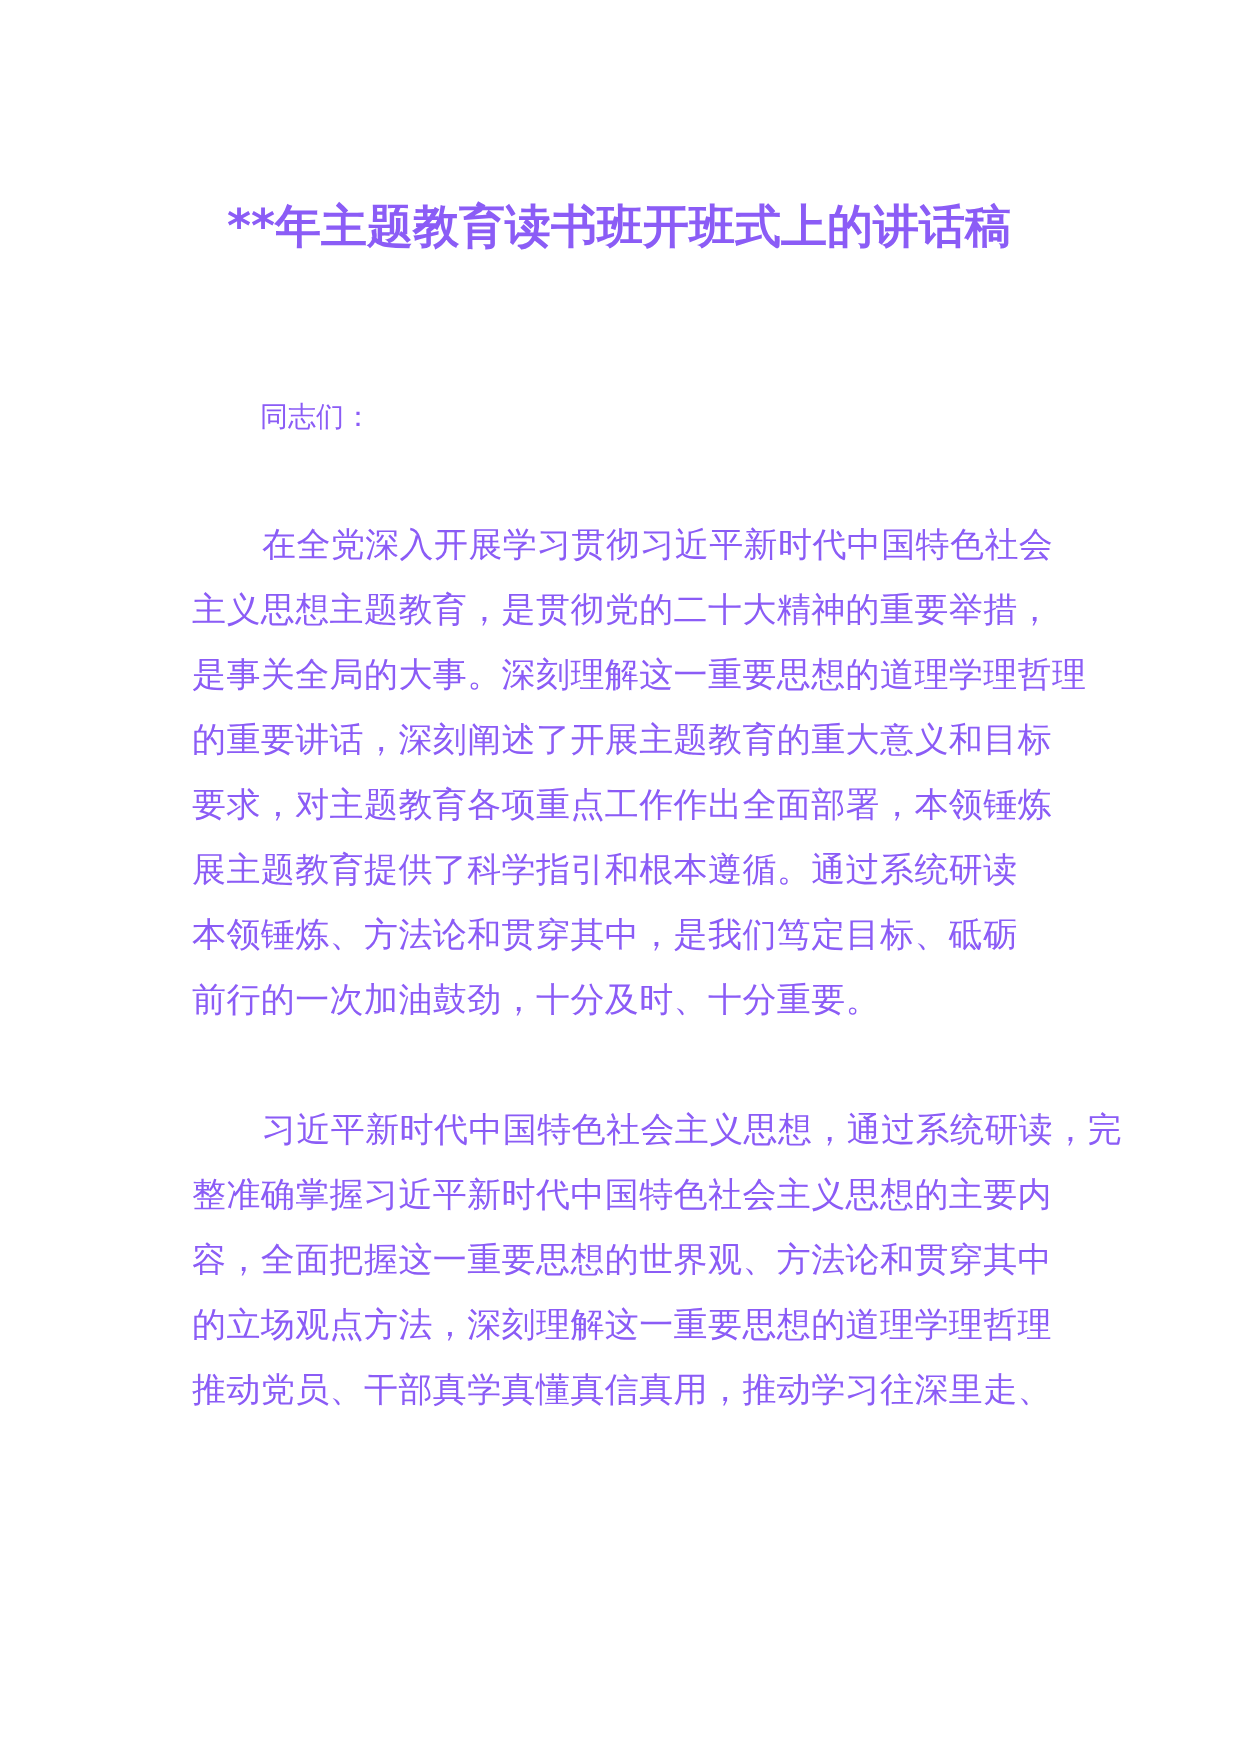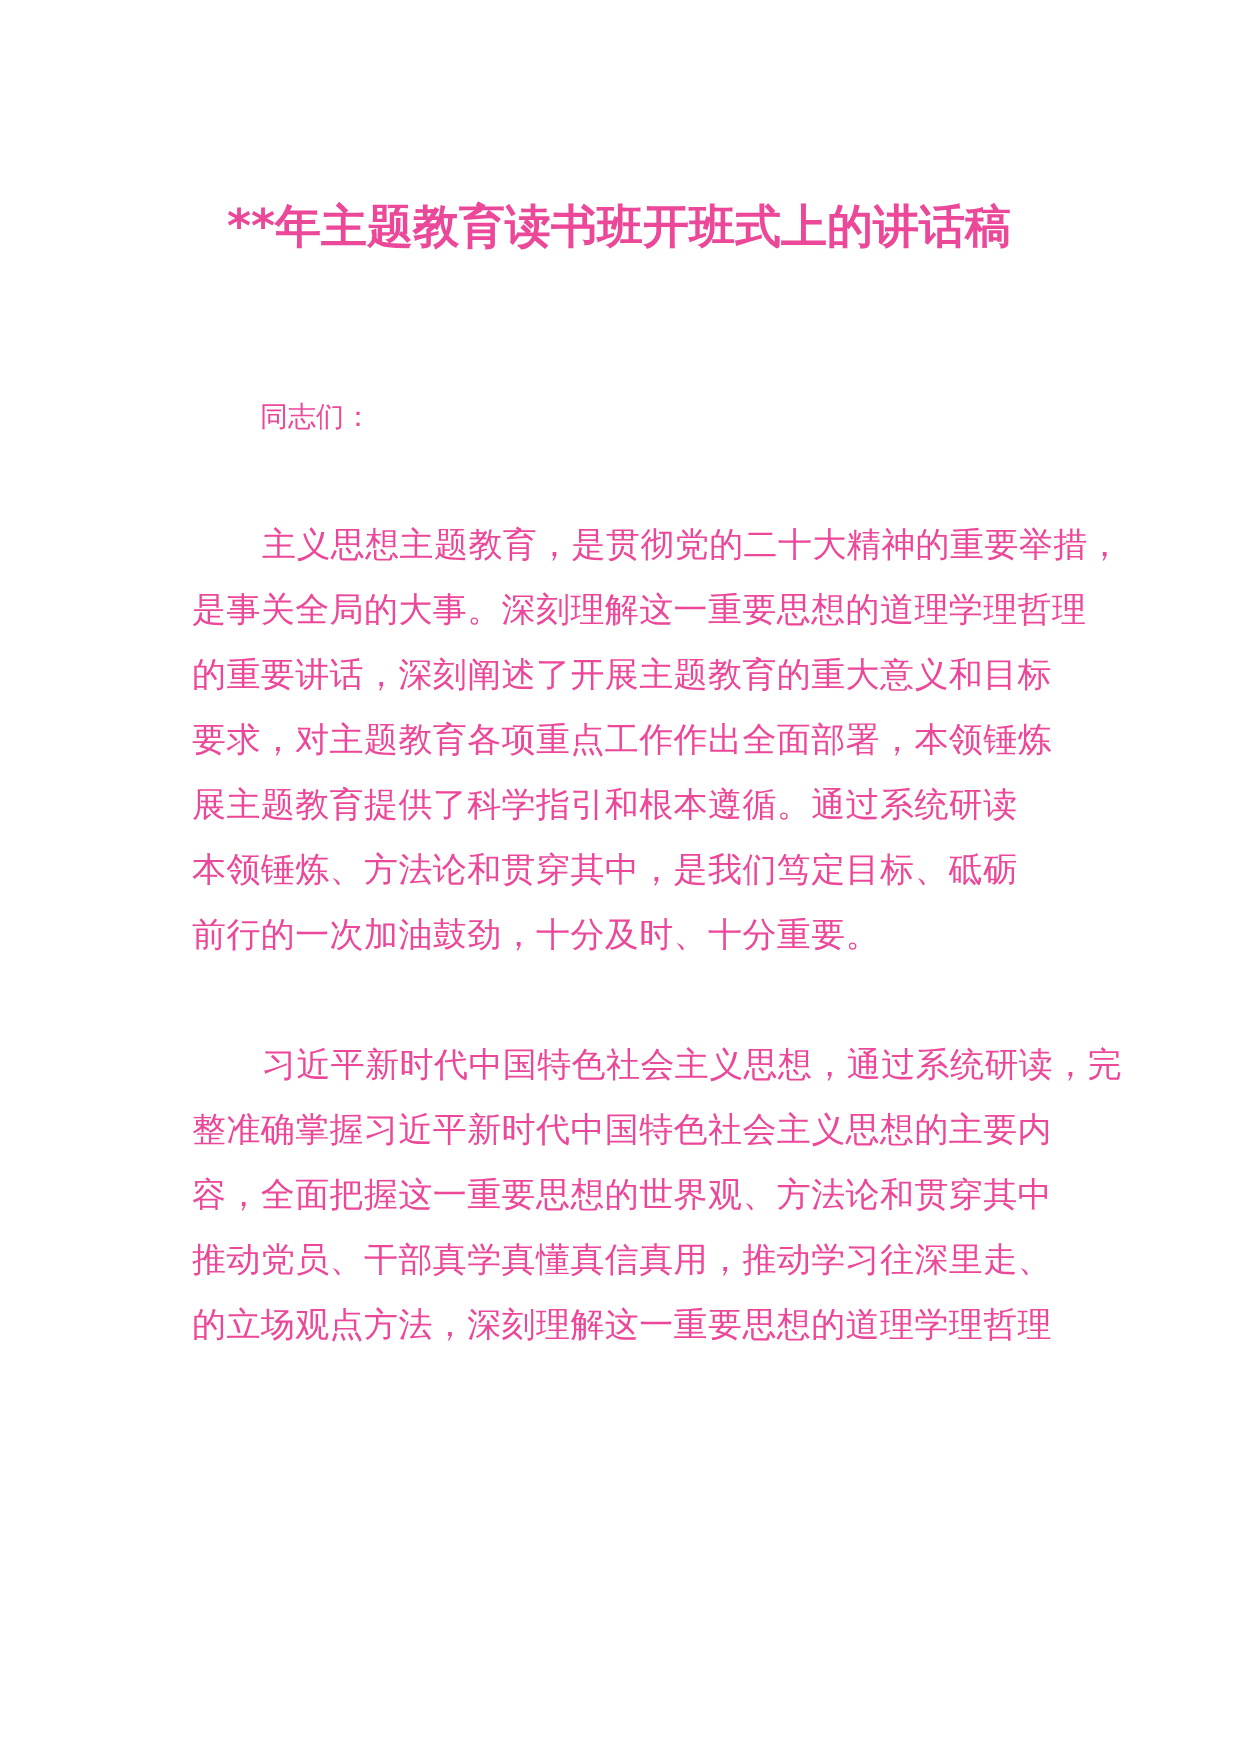--- a/index.html
+++ b/index.html
@@ -6,21 +6,21 @@
     margin: 0;
     padding: 0;
     background: #ffffff;
   }
   .page {
     position: relative;
     width: 1224px;
     height: 1754px;
     margin: 0 auto;
     background: #ffffff;
-    color: #ec4899;
+    color: #8b5cf6;
     box-sizing: border-box;
     padding: 0 186px 0 184px;
     overflow: hidden;
     font-family: "Liberation Sans", "DejaVu Sans", sans-serif;
   }
   .doc-title {
     margin-top: 198px;
     font-size: 46px;
     line-height: 56px;
     font-weight: 900;
@@ -53,30 +53,31 @@
 </head>
 <body>
 
 <div class="page">
   <div class="doc-title">**年主题教育读书班开班式上的讲话稿</div>
 
   <div class="salutation">同志们：</div>
 
   <div class="para para-1">
 
+  <div class="line">在全党深入开展学习贯彻习近平新时代中国特色社会</div>
       <div class="line">主义思想主题教育，是贯彻党的二十大精神的重要举措，</div>
       <div class="line">是事关全局的大事。深刻理解这一重要思想的道理学理哲理</div>
       <div class="line">的重要讲话，深刻阐述了开展主题教育的重大意义和目标</div>
       <div class="line">要求，对主题教育各项重点工作作出全面部署，本领锤炼</div>
       <div class="line">展主题教育提供了科学指引和根本遵循。通过系统研读</div>
       <div class="line">本领锤炼、方法论和贯穿其中，是我们笃定目标、砥砺</div>
       <div class="line">前行的一次加油鼓劲，十分及时、十分重要。</div>
     </div>
 
   <div class="para para-2">
 
       <div class="line">习近平新时代中国特色社会主义思想，通过系统研读，完</div>
       <div class="line">整准确掌握习近平新时代中国特色社会主义思想的主要内</div>
       <div class="line">容，全面把握这一重要思想的世界观、方法论和贯穿其中</div>
+      <div class="line">的立场观点方法，深刻理解这一重要思想的道理学理哲理</div>
       <div class="line">推动党员、干部真学真懂真信真用，推动学习往深里走、</div>
-      <div class="line">的立场观点方法，深刻理解这一重要思想的道理学理哲理</div>
     </div>
 </div>
 
 </body></html>

